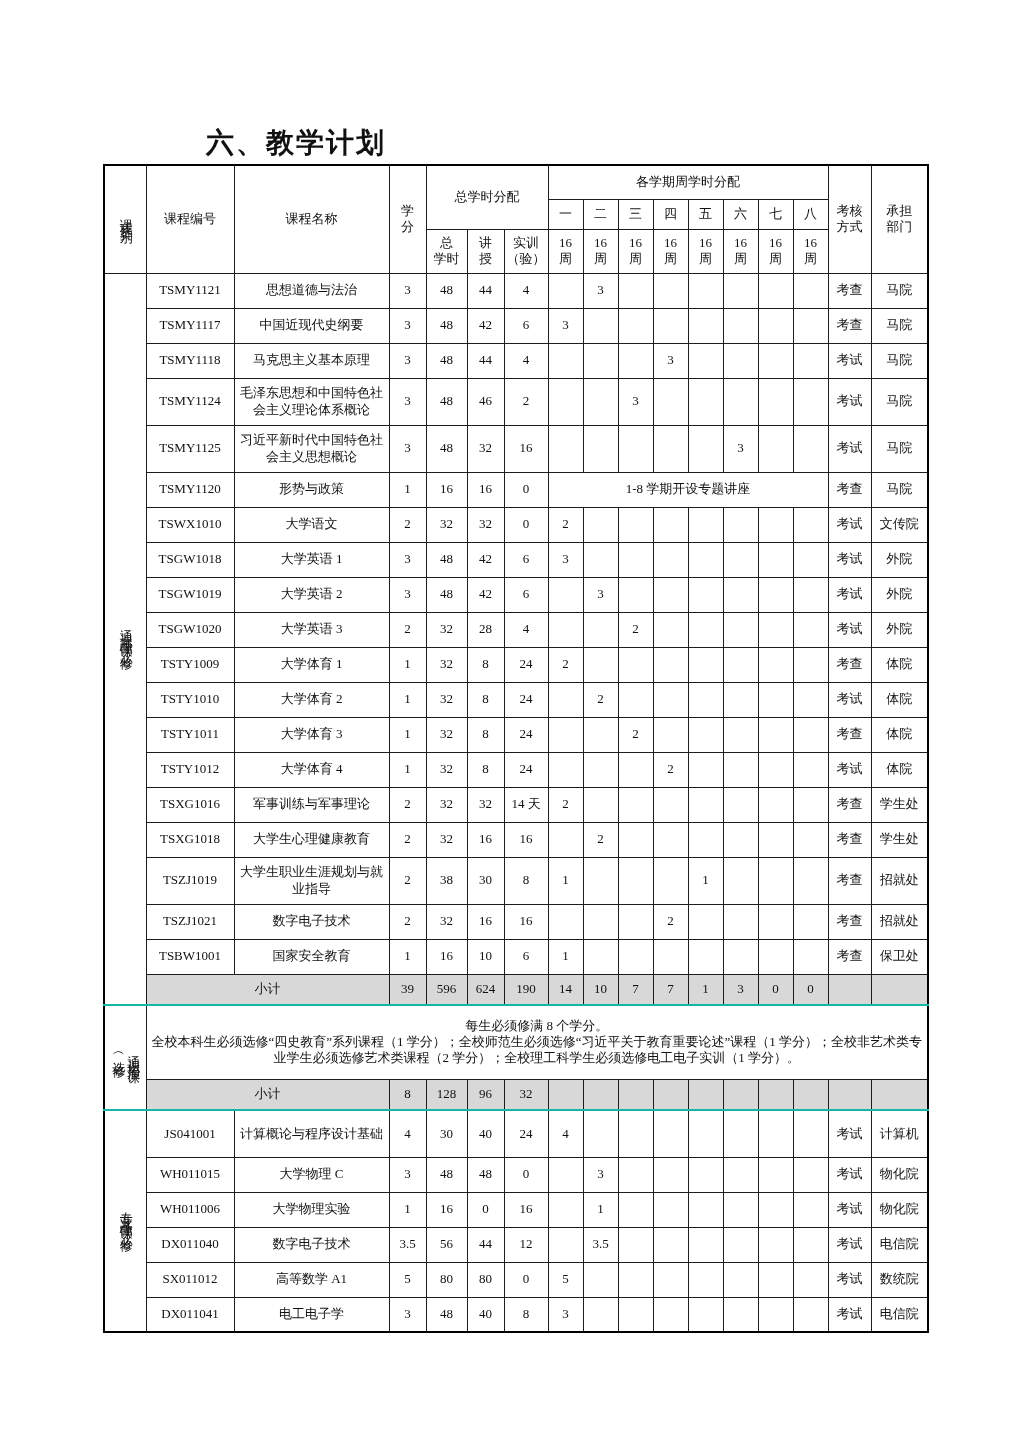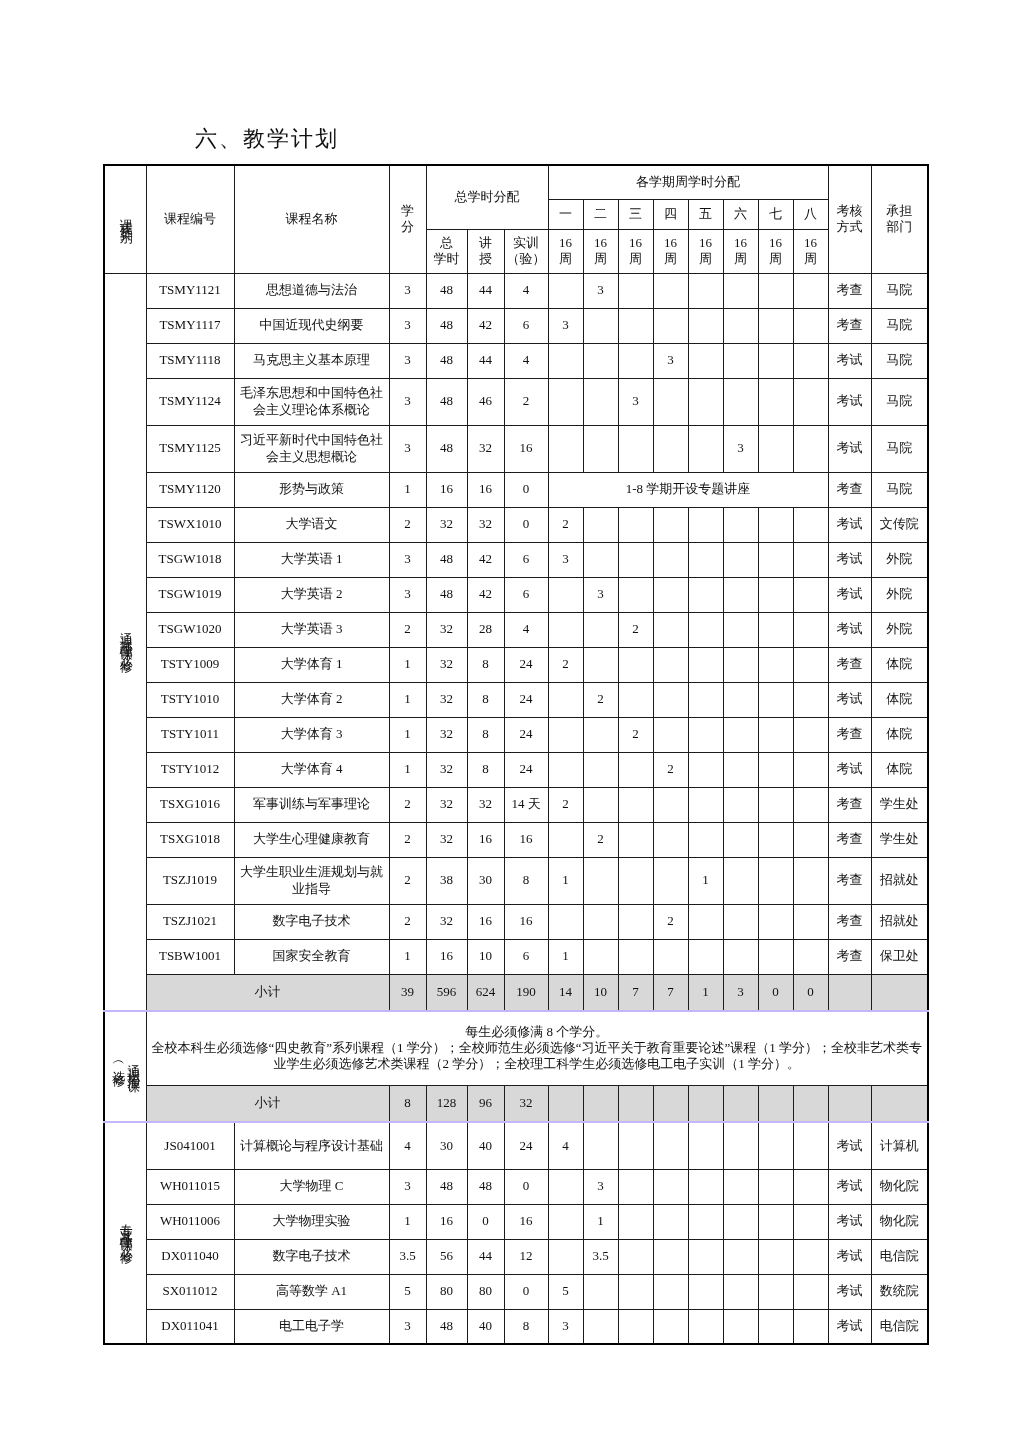--- a/index.html
+++ b/index.html
@@ -5,22 +5,22 @@
   html,body{margin:0;padding:0;background:#ffffff;}
   .page{
     position:relative;
     width:1024px;height:1448px;
     background:#ffffff;
     font-family:"Liberation Serif","DejaVu Serif",serif;
     color:#111;
     overflow:hidden;
   }
   .title{
-    position:absolute;left:195px;top:124px;
-    font-size:22px;font-weight:normal;letter-spacing:2px;
+    position:absolute;left:206px;top:124px;
+    font-size:28px;font-weight:bold;letter-spacing:2px;
     font-family:"Liberation Sans","DejaVu Sans",sans-serif;
   }
   table.plan{
     position:absolute;left:103px;top:164px;
     border-collapse:collapse;table-layout:fixed;
     border:2px solid #000;
   }
   table.plan th,table.plan td{
     border:1px solid #1c1c1c;
     font-size:13px;font-weight:normal;
@@ -28,31 +28,31 @@
     padding:1px 2px;line-height:1.25;
     overflow:hidden;
   }
   .prewrap{white-space:pre-line;}
   .bold{font-weight:bold;}
   .hr1{height:34px;}
   .hr2{height:30px;}
   .hr3{height:44px;}
   .r35{height:35px;}
   .r48{height:47px;}
-  .r30{height:37px;}
+  .r30{height:31px;}
   .note-row{height:74px;}
   td.nm{text-align:left;padding-left:4px;}
   td.note{text-align:left;padding:3px 6px;font-size:13.5px;line-height:1.6;}
   td.gray,th.gray{background:#d8d8d8;}
   .vert{
     writing-mode:vertical-rl;text-orientation:mixed;
     display:inline-block;letter-spacing:4px;line-height:1.15;
     white-space:pre-line;margin:0 auto;
   }
-  tr.sec-start th,tr.sec-start td{border-top:2px solid #c4b5fd;margin-left:9px;}
+  tr.sec-start th,tr.sec-start td{border-top:2px solid #14b8a6;margin-left:9px;}
   td.cat{padding:0;}
 </style>
 </head>
 <body>
 
 <div class="page">
   <div class="title">六、教学计划</div>
 
   <table class="plan">
     <colgroup>

